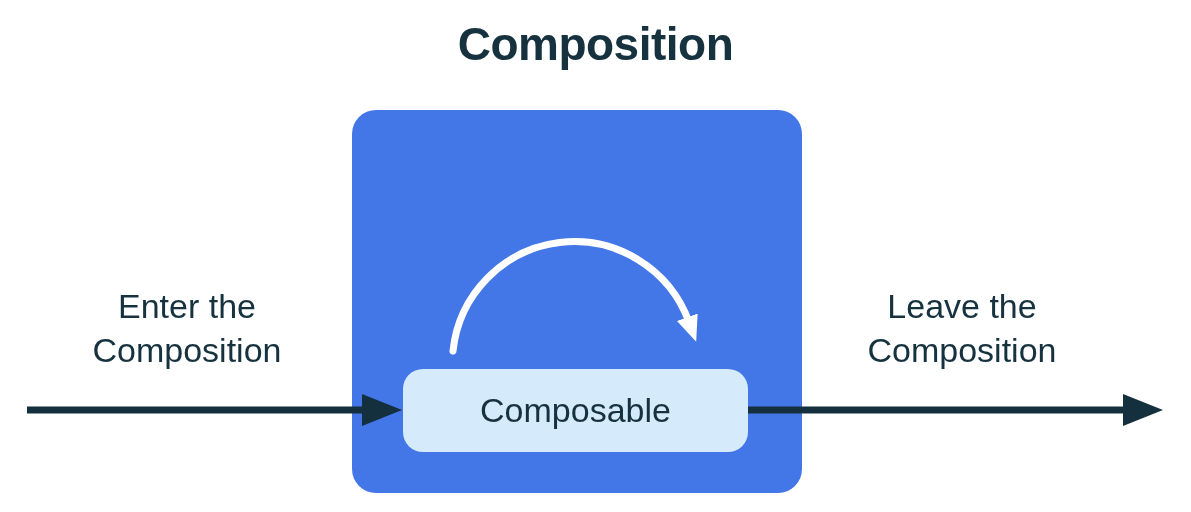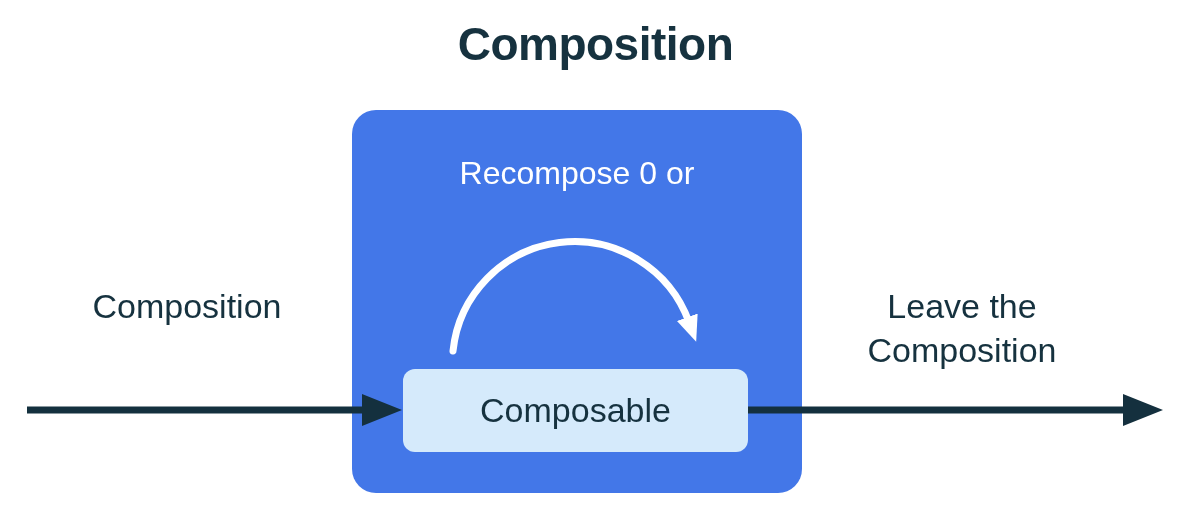--- a/index.html
+++ b/index.html
@@ -55,21 +55,21 @@
     height: 512px;
     pointer-events: none;
   }
   .composable-box {
     position: absolute;
     left: 403px;
     top: 369px;
     width: 345px;
     height: 83px;
     background: #d5eafb;
-    border-radius: 12px;
+    border-radius: 20px;
     display: flex;
     align-items: center;
     justify-content: center;
   }
   .composable-box .composable-text {
     font-size: 34px;
     font-weight: 400;
     color: #16323f;
   }
   .side-label {
@@ -89,21 +89,20 @@
 </head>
 <body>
 
 <div class="canvas">
 
   <div class="diagram-title">Composition</div>
 
   <div class="composition-box"></div>
 
   <div class="recompose-label">
-    <span style="display:block">Recompose 0 or</span>
   </div>
 
   <svg class="arrow-layer" width="1191" height="512" viewBox="0 0 1191 512" xmlns="http://www.w3.org/2000/svg">
     <defs>
       <marker id="navyhead" markerUnits="userSpaceOnUse" markerWidth="44" markerHeight="34" refX="3" refY="16" orient="auto">
         <path d="M0,0 L40,16 L0,32 Z" fill="#14303e"></path>
       </marker>
       <marker id="whitehead" markerUnits="userSpaceOnUse" markerWidth="30" markerHeight="24" refX="5" refY="11" orient="auto">
         <path d="M0,0 L26,11 L0,22 Z" fill="#ffffff"></path>
       </marker>
@@ -114,20 +113,21 @@
     <path d="M 748 410 H 1126" stroke="#14303e" stroke-width="7" fill="none" marker-end="url(#navyhead)"></path>
 
     <path d="M 453 351 A 122 122 0 0 1 689 322" stroke="#ffffff" stroke-width="7" stroke-linecap="round" fill="none" marker-end="url(#whitehead)"></path>
   </svg>
 
   <div class="composable-box">
     <span class="composable-text">Composable</span>
   </div>
 
   <div class="side-label enter">
+    <span>Enter the</span>
     <span>Composition</span>
   </div>
 
   <div class="side-label leave">
     <span>Leave the</span>
     <span>Composition</span>
   </div>
 
 </div>
 

